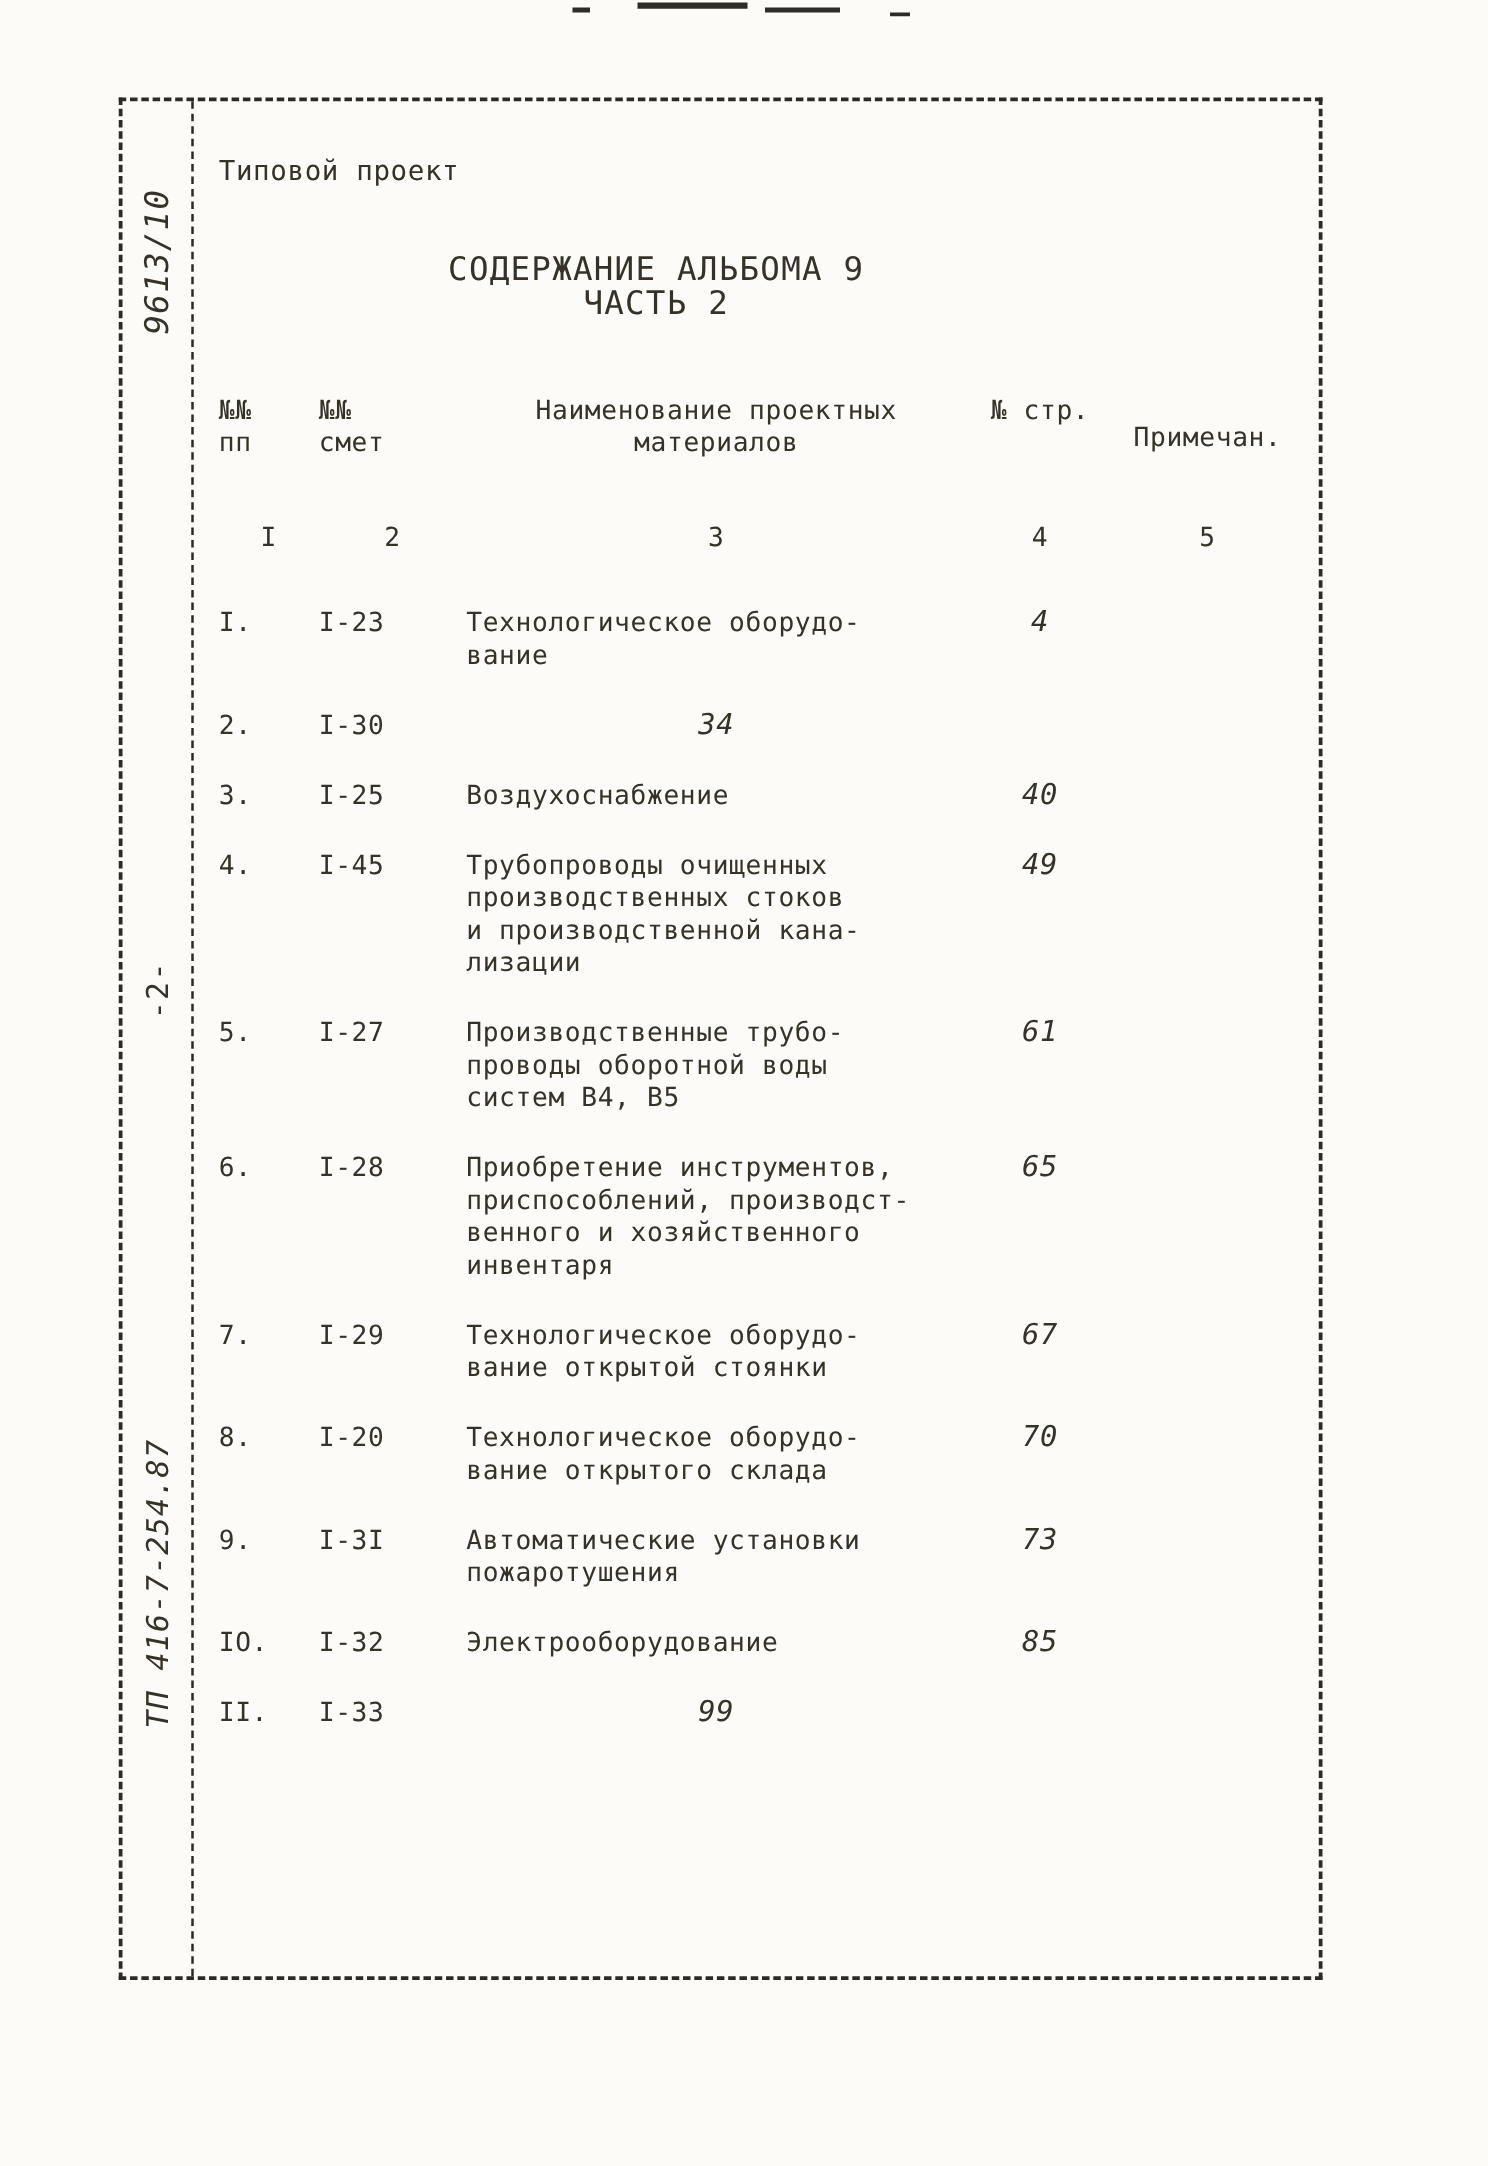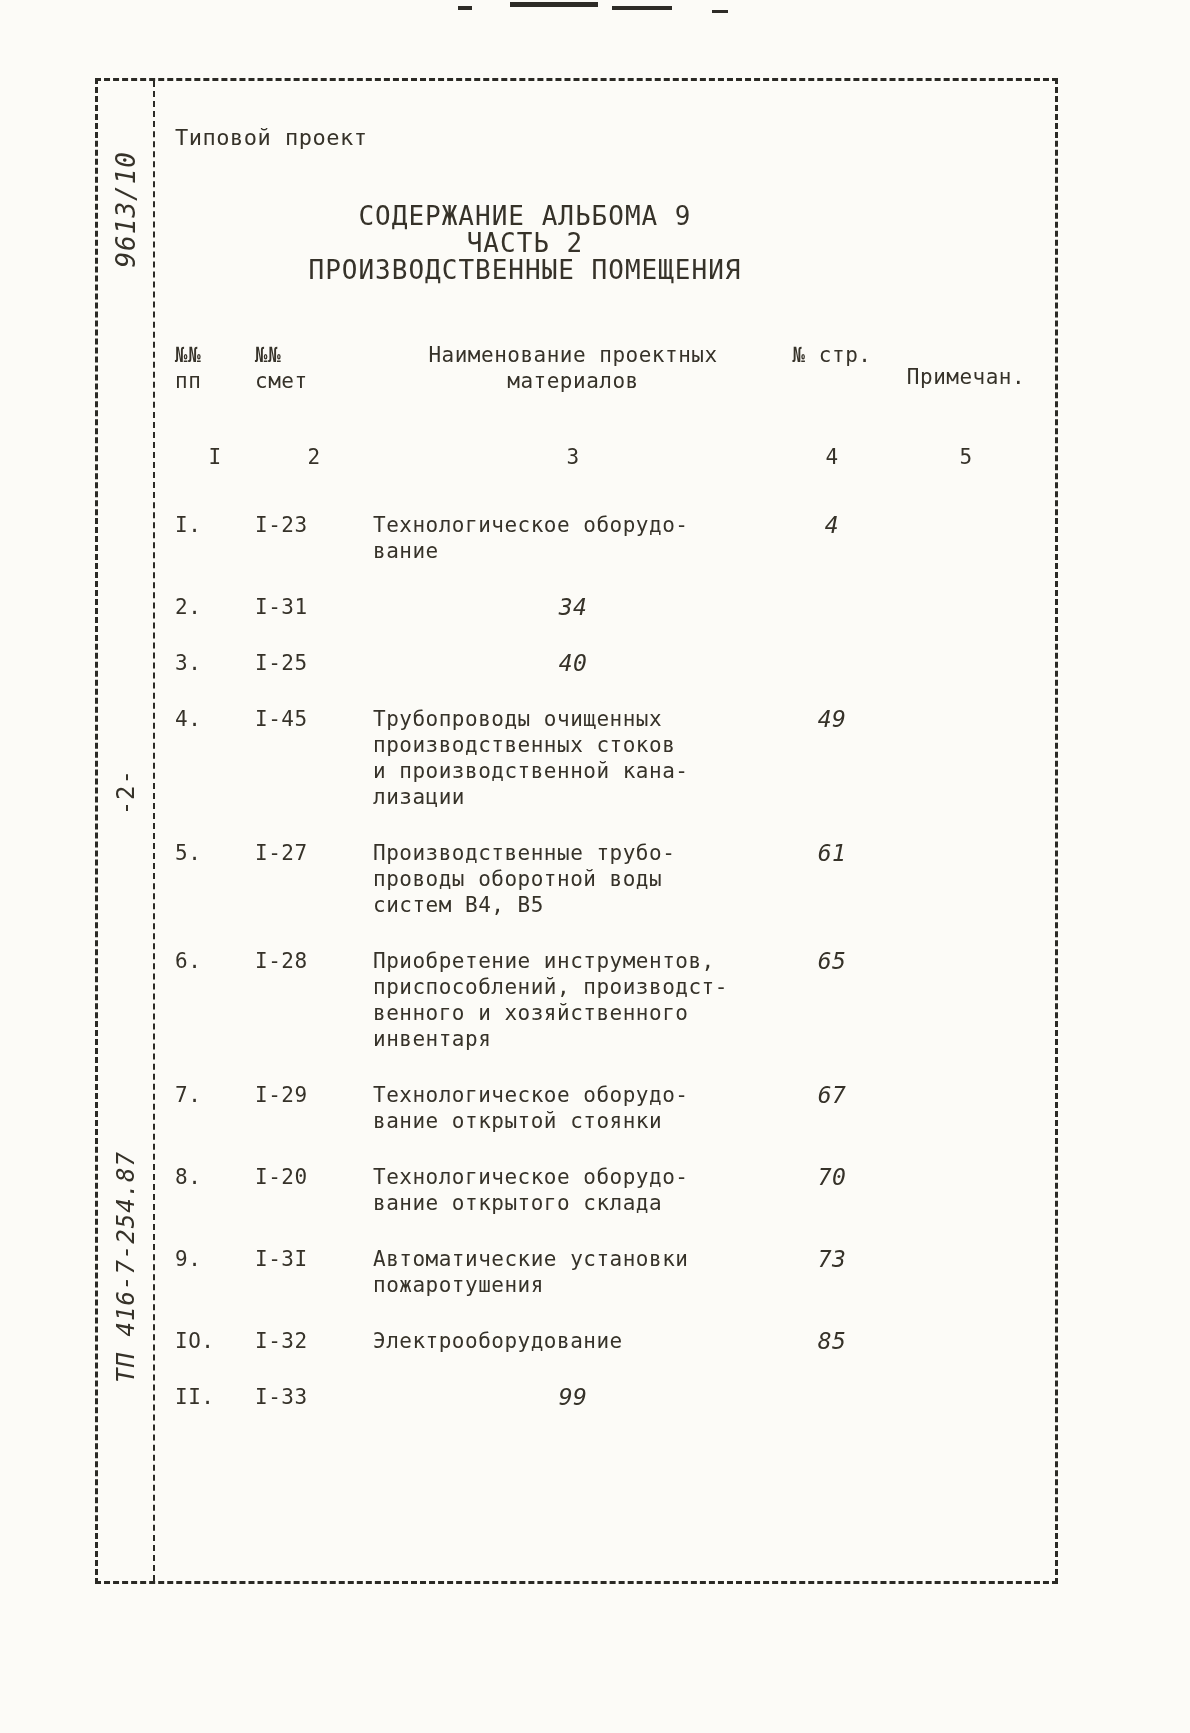--- a/index.html
+++ b/index.html
@@ -88,21 +88,20 @@
     <div class="vtext v3">ТП 416-7-254.87</div>
   </div>
 
   <div class="content">
 
     <div class="doc-header">Типовой проект</div>
 
     <div class="title-block">
       <div>СОДЕРЖАНИЕ АЛЬБОМА 9</div>
       <div>ЧАСТЬ 2</div>
-      <div>ПРОИЗВОДСТВЕННЫЕ ПОМЕЩЕНИЯ</div>
     </div>
 
     <div class="grid thead">
       <div class="c1 pre">№№
 пп</div>
       <div class="c2 pre">№№
 смет</div>
       <div class="c3 pre">Наименование проектных
 материалов</div>
       <div class="c4">№ стр.</div>
@@ -123,28 +122,29 @@
         <div class="c1">I.</div>
         <div class="c2">I-23</div>
         <div class="c3 pre">Технологическое оборудо-
 вание</div>
         <div class="c4">4</div>
         <div class="c5"></div>
       </div>
 
       <div class="grid trow">
         <div class="c1">2.</div>
-        <div class="c2">I-31</div>
+        <div class="c2">I-30</div>
         <div class="c4">34</div>
         <div class="c5"></div>
       </div>
 
       <div class="grid trow">
         <div class="c1">3.</div>
         <div class="c2">I-25</div>
+        <div class="c3 pre">Воздухоснабжение</div>
         <div class="c4">40</div>
         <div class="c5"></div>
       </div>
 
       <div class="grid trow">
         <div class="c1">4.</div>
         <div class="c2">I-45</div>
         <div class="c3 pre">Трубопроводы очищенных
 производственных стоков
 и производственной кана-

